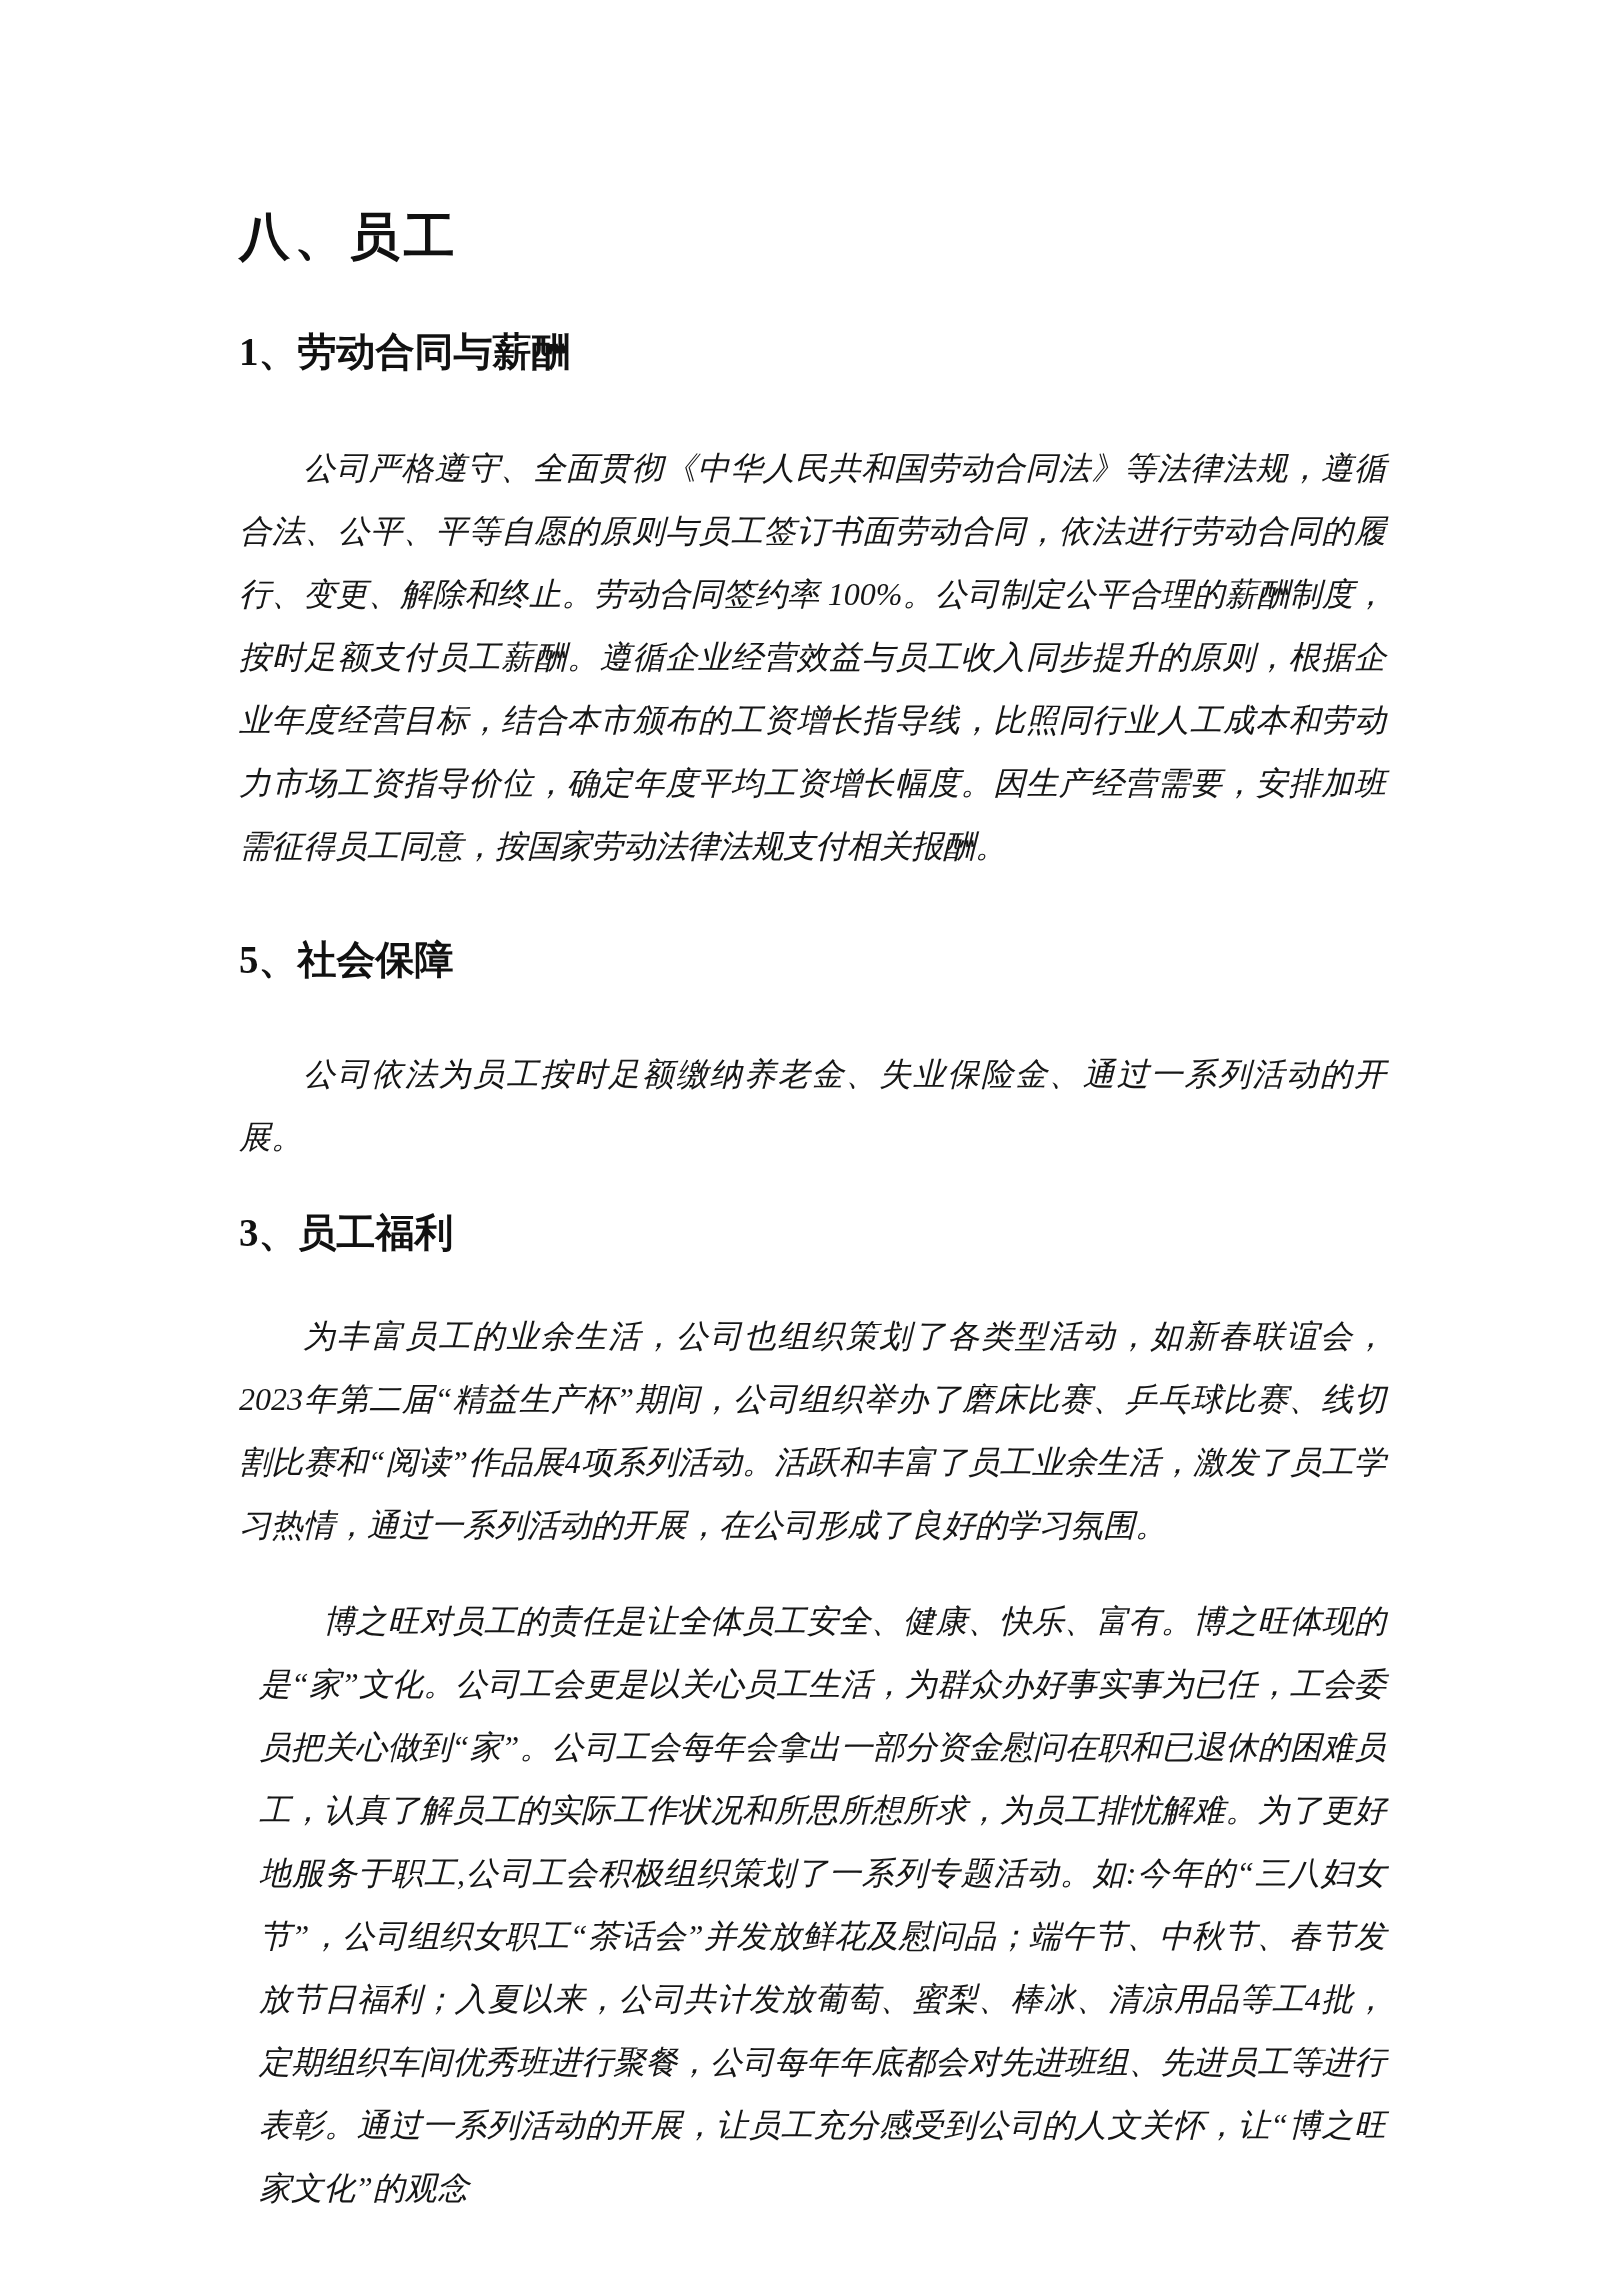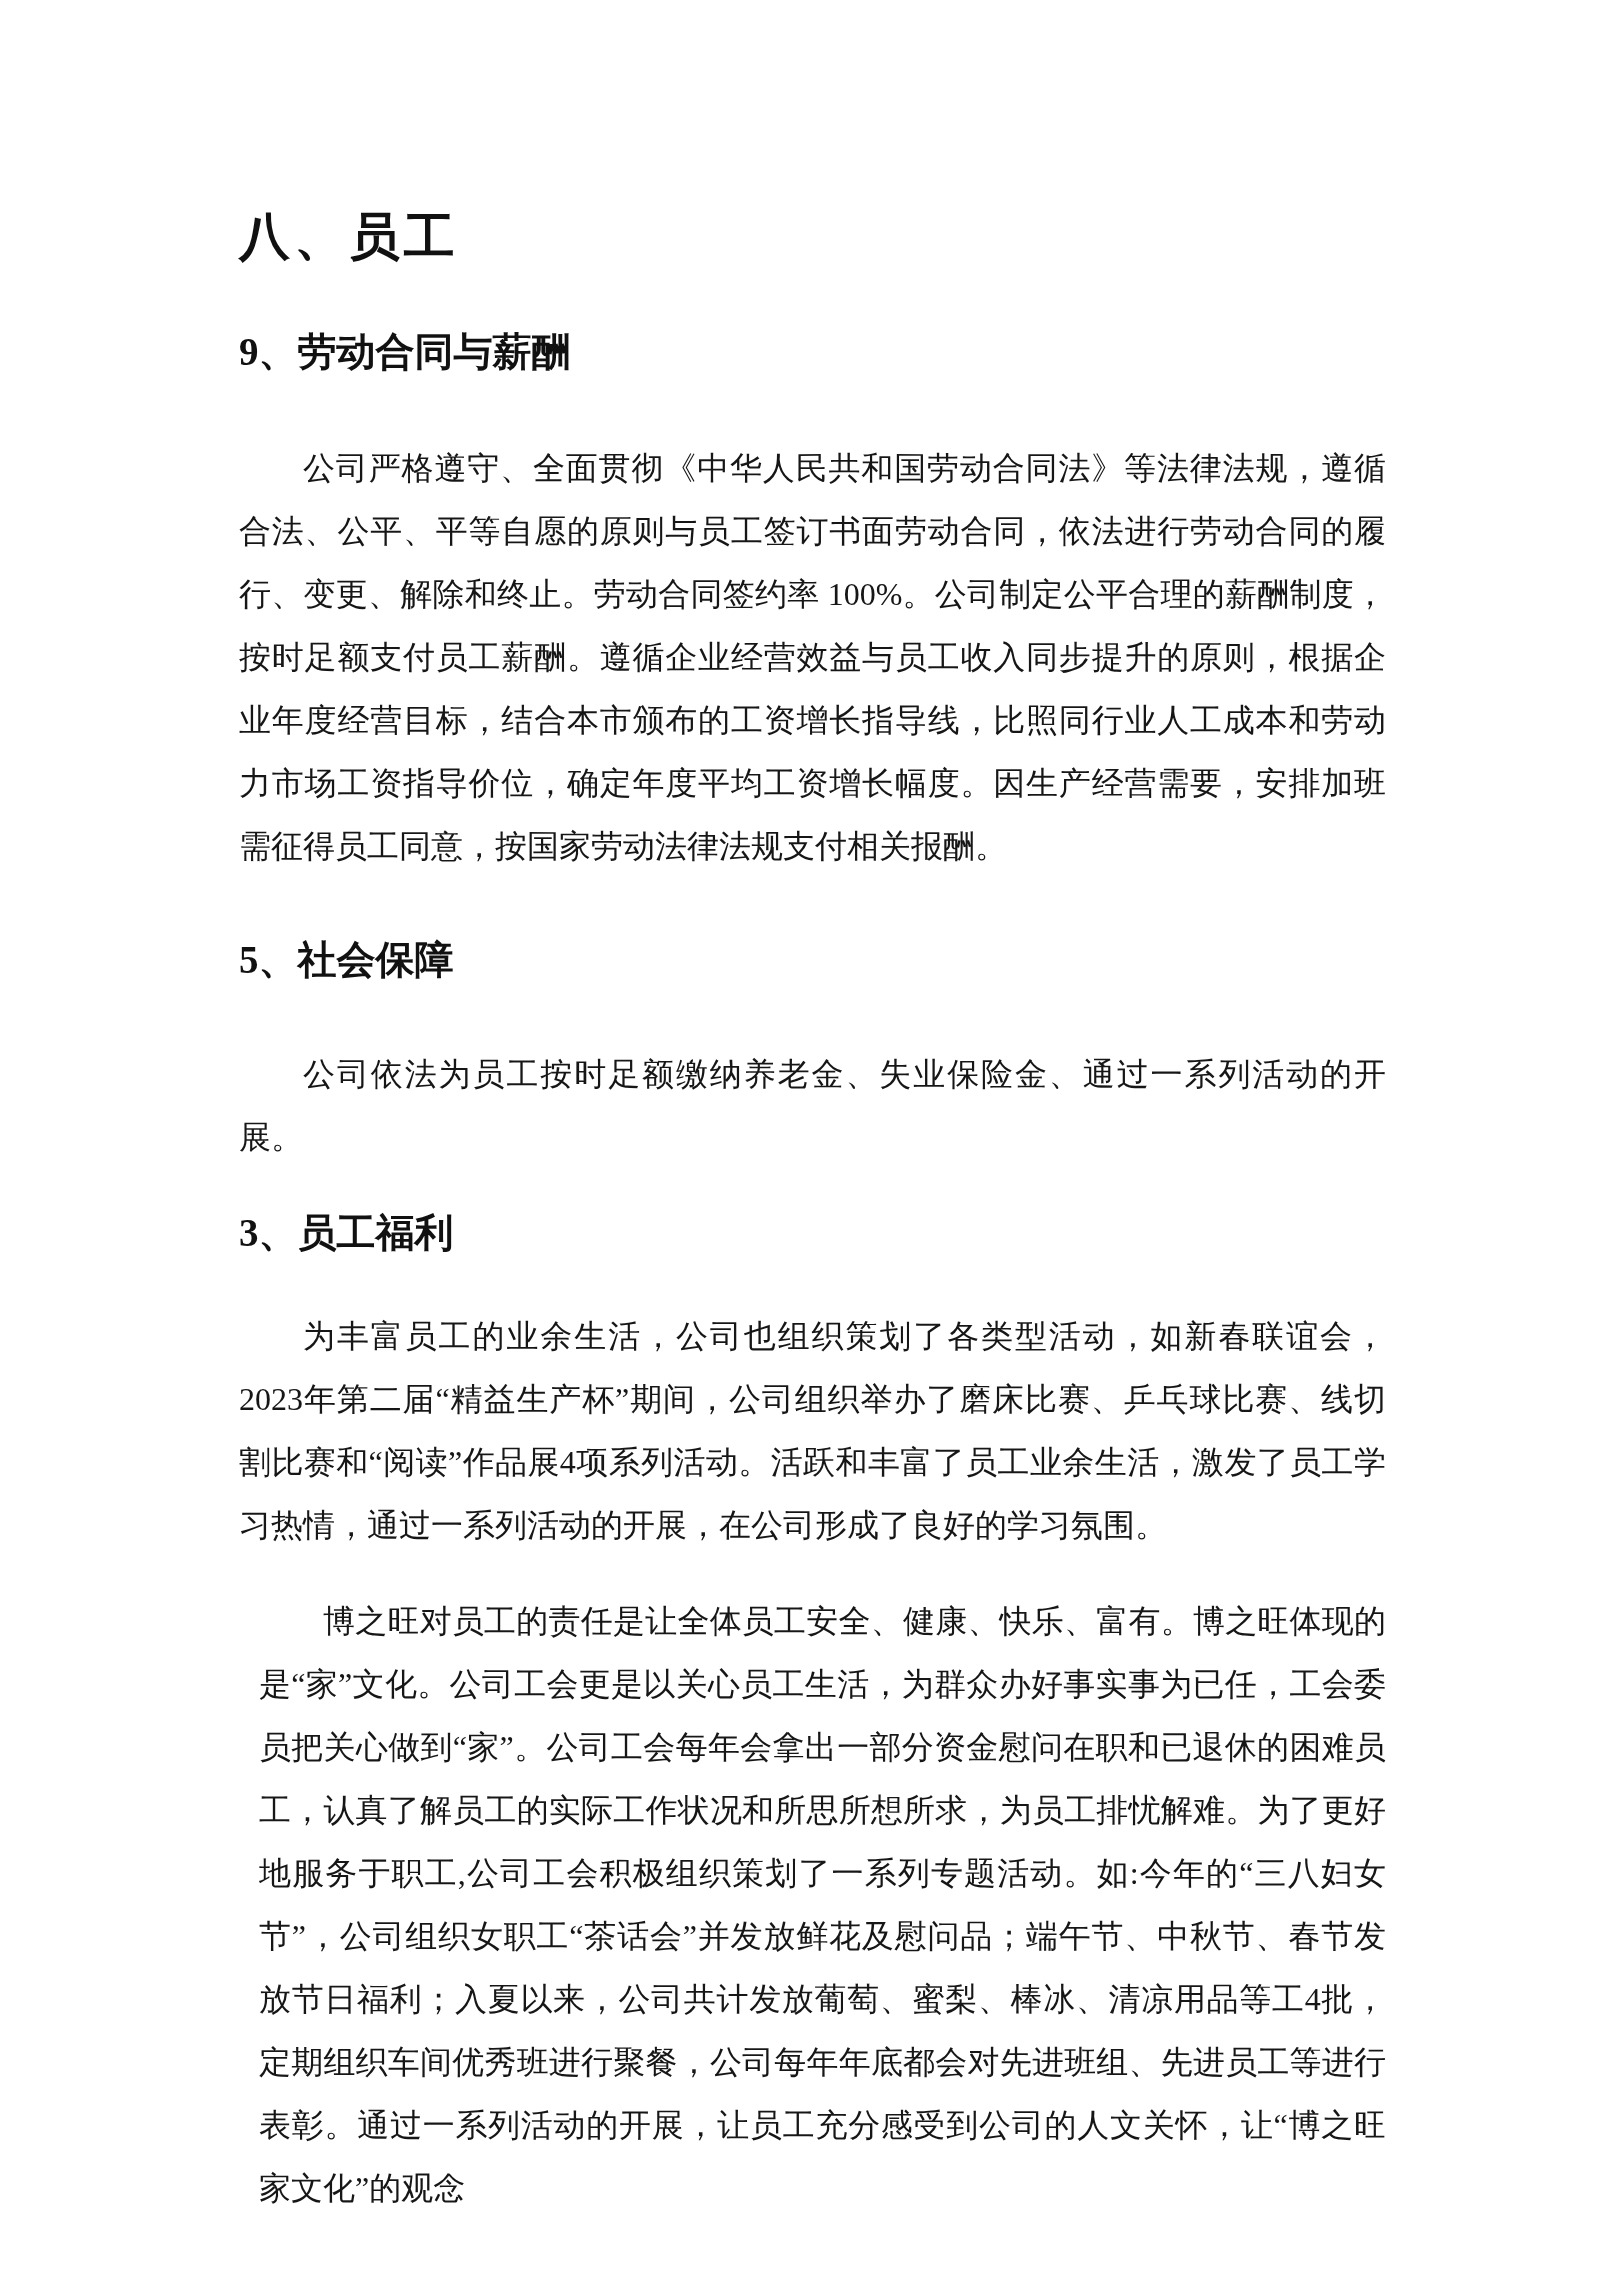--- a/index.html
+++ b/index.html
@@ -43,34 +43,35 @@
   .h-s1 { margin-top: 70px; }
   .h-s2 { margin-top: 62px; }
   .h-s3 { margin-top: 44px; }
   .para {
     font-size: 32px;
     line-height: 63px;
     text-align: justify;
     text-indent: 2em;
     margin: 0;
     color: #161616;
+    font-style: italic;
   }
   .p-s1  { margin-top: 66px; }
   .p-s2  { margin-top: 64px; }
   .p-s3a { margin-top: 53px; }
   .p-s3b { margin-top: 33px; margin-left: 20px; }
 </style>
 </head>
 <body>
 
 <div class="page">
 
   <h1 class="doc-title">八、员工</h1>
 
-  <h2 class="section-heading h-s1">9、劳动合同与薪酬</h2>
+  <h2 class="section-heading h-s1">1、劳动合同与薪酬</h2>
 
   <p class="para p-s1">公司严格遵守、全面贯彻《中华人民共和国劳动合同法》等法律法规，遵循合法、公平、平等自愿的原则与员工签订书面劳动合同，依法进行劳动合同的履行、变更、解除和终止。劳动合同签约率 100%。公司制定公平合理的薪酬制度，按时足额支付员工薪酬。遵循企业经营效益与员工收入同步提升的原则，根据企业年度经营目标，结合本市颁布的工资增长指导线，比照同行业人工成本和劳动力市场工资指导价位，确定年度平均工资增长幅度。因生产经营需要，安排加班需征得员工同意，按国家劳动法律法规支付相关报酬。</p>
 
   <h2 class="section-heading h-s2">5、社会保障</h2>
 
   <p class="para p-s2">公司依法为员工按时足额缴纳养老金、失业保险金、通过一系列活动的开展。</p>
 
   <h2 class="section-heading h-s3">3、员工福利</h2>
 
   <p class="para p-s3a">为丰富员工的业余生活，公司也组织策划了各类型活动，如新春联谊会，2023年第二届“精益生产杯”期间，公司组织举办了磨床比赛、乒乓球比赛、线切割比赛和“阅读”作品展4项系列活动。活跃和丰富了员工业余生活，激发了员工学习热情，通过一系列活动的开展，在公司形成了良好的学习氛围。</p>

